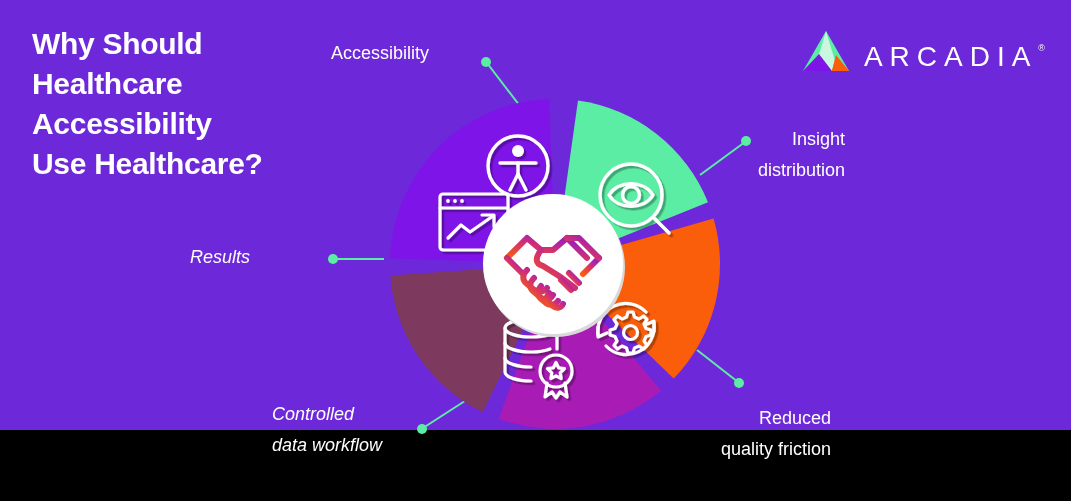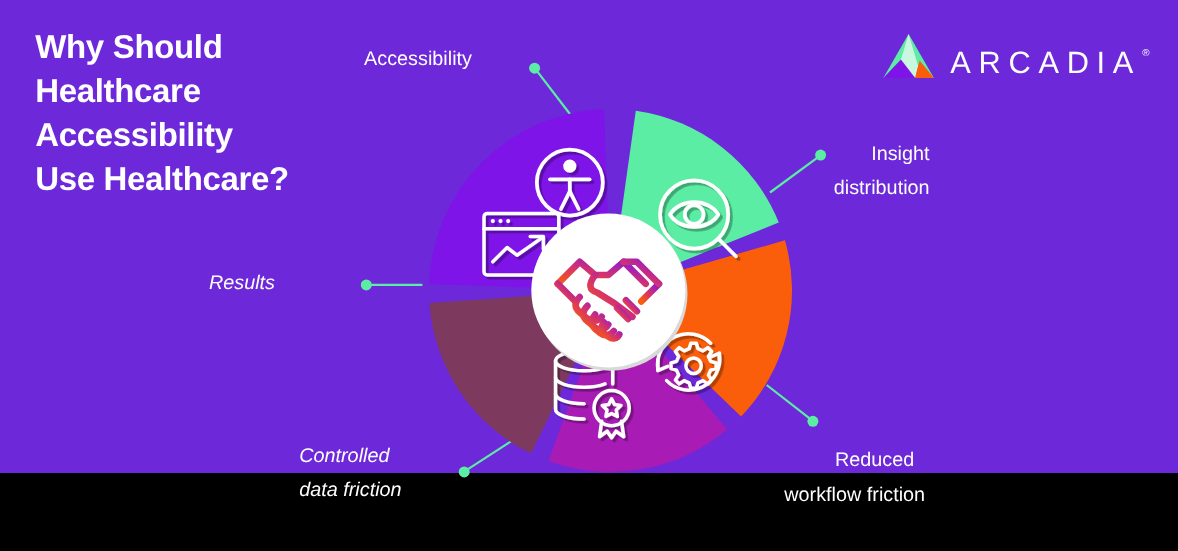--- a/index.html
+++ b/index.html
@@ -187,25 +187,25 @@
     <span>Accessibility</span>
   </div>
 
   <div class="callout right" id="lbl-insight">
     <span style="display:block">Insight</span>
     <span style="display:block">distribution</span>
   </div>
 
   <div class="callout" id="lbl-reduced">
     <span class="l1">Reduced</span>
-    <span class="l2">workflow friction</span>
+    <span class="l2">quality friction</span>
   </div>
 
   <div class="callout left" id="lbl-controlled">
     <span style="display:block">Controlled</span>
-    <span style="display:block">data friction</span>
+    <span style="display:block">data workflow</span>
   </div>
 
   <div class="callout left" id="lbl-results">
     <span style="display:block">Results</span>
   </div>
 
 </div>
 
 </body></html>

